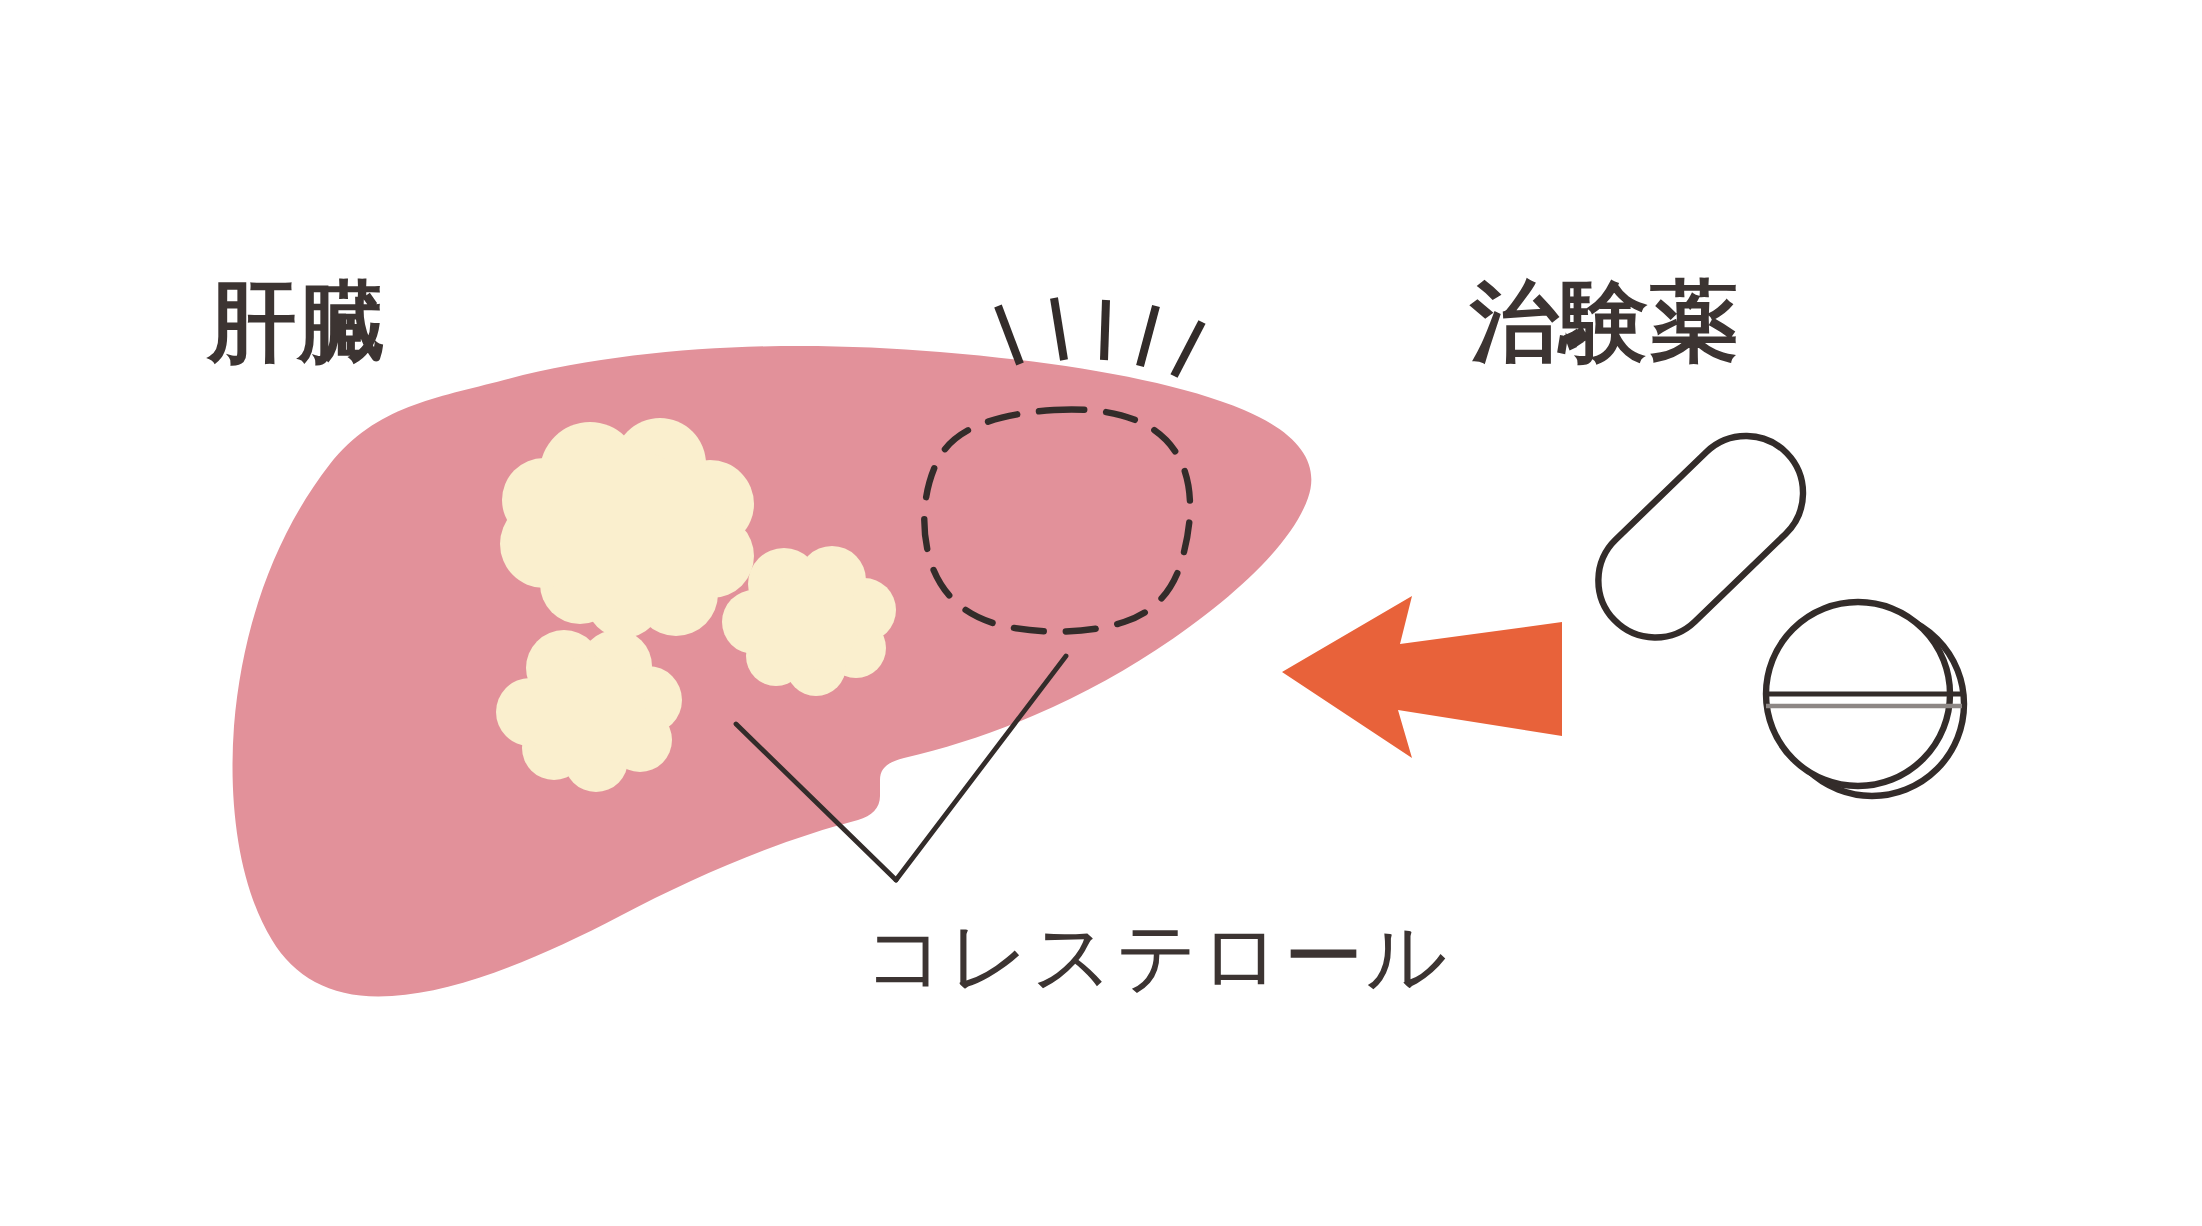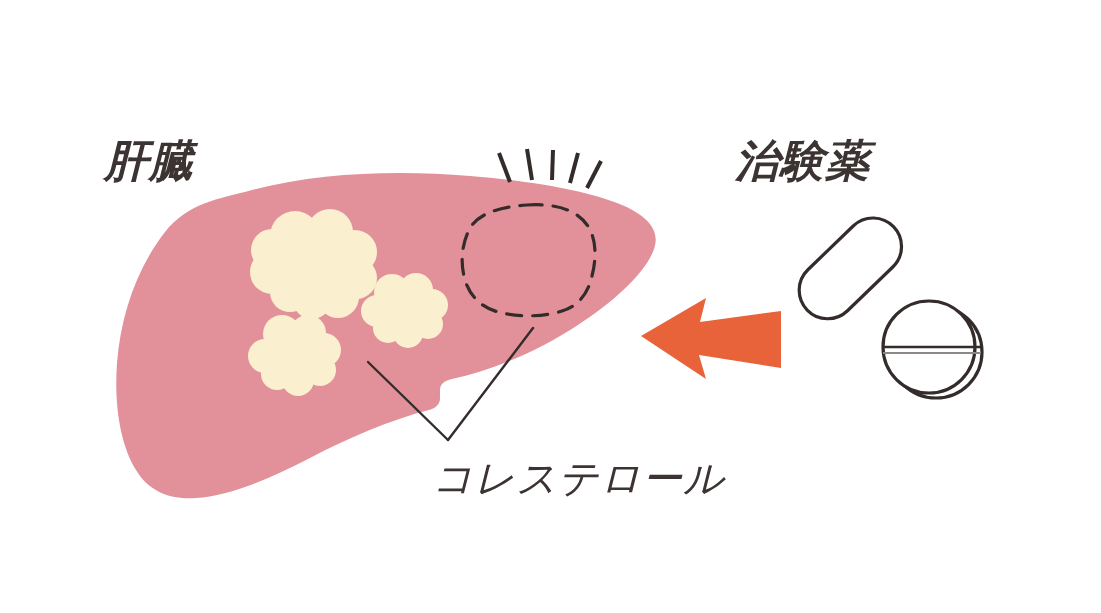--- a/index.html
+++ b/index.html
@@ -13,21 +13,20 @@
     position: relative;
     overflow: hidden;
     font-family: "Liberation Sans", "DejaVu Sans", sans-serif;
   }
   #illustration-root {
     position: absolute;
     left: 0;
     top: 0;
     width: 1101px;
     height: 613px;
-    font-style: italic;
   }
   svg.scene {
     display: block;
     width: 1101px;
     height: 613px;
   }
   .label-text {
     font-family: "Liberation Sans", "DejaVu Sans", sans-serif;
     fill: #3c3432;
   }

